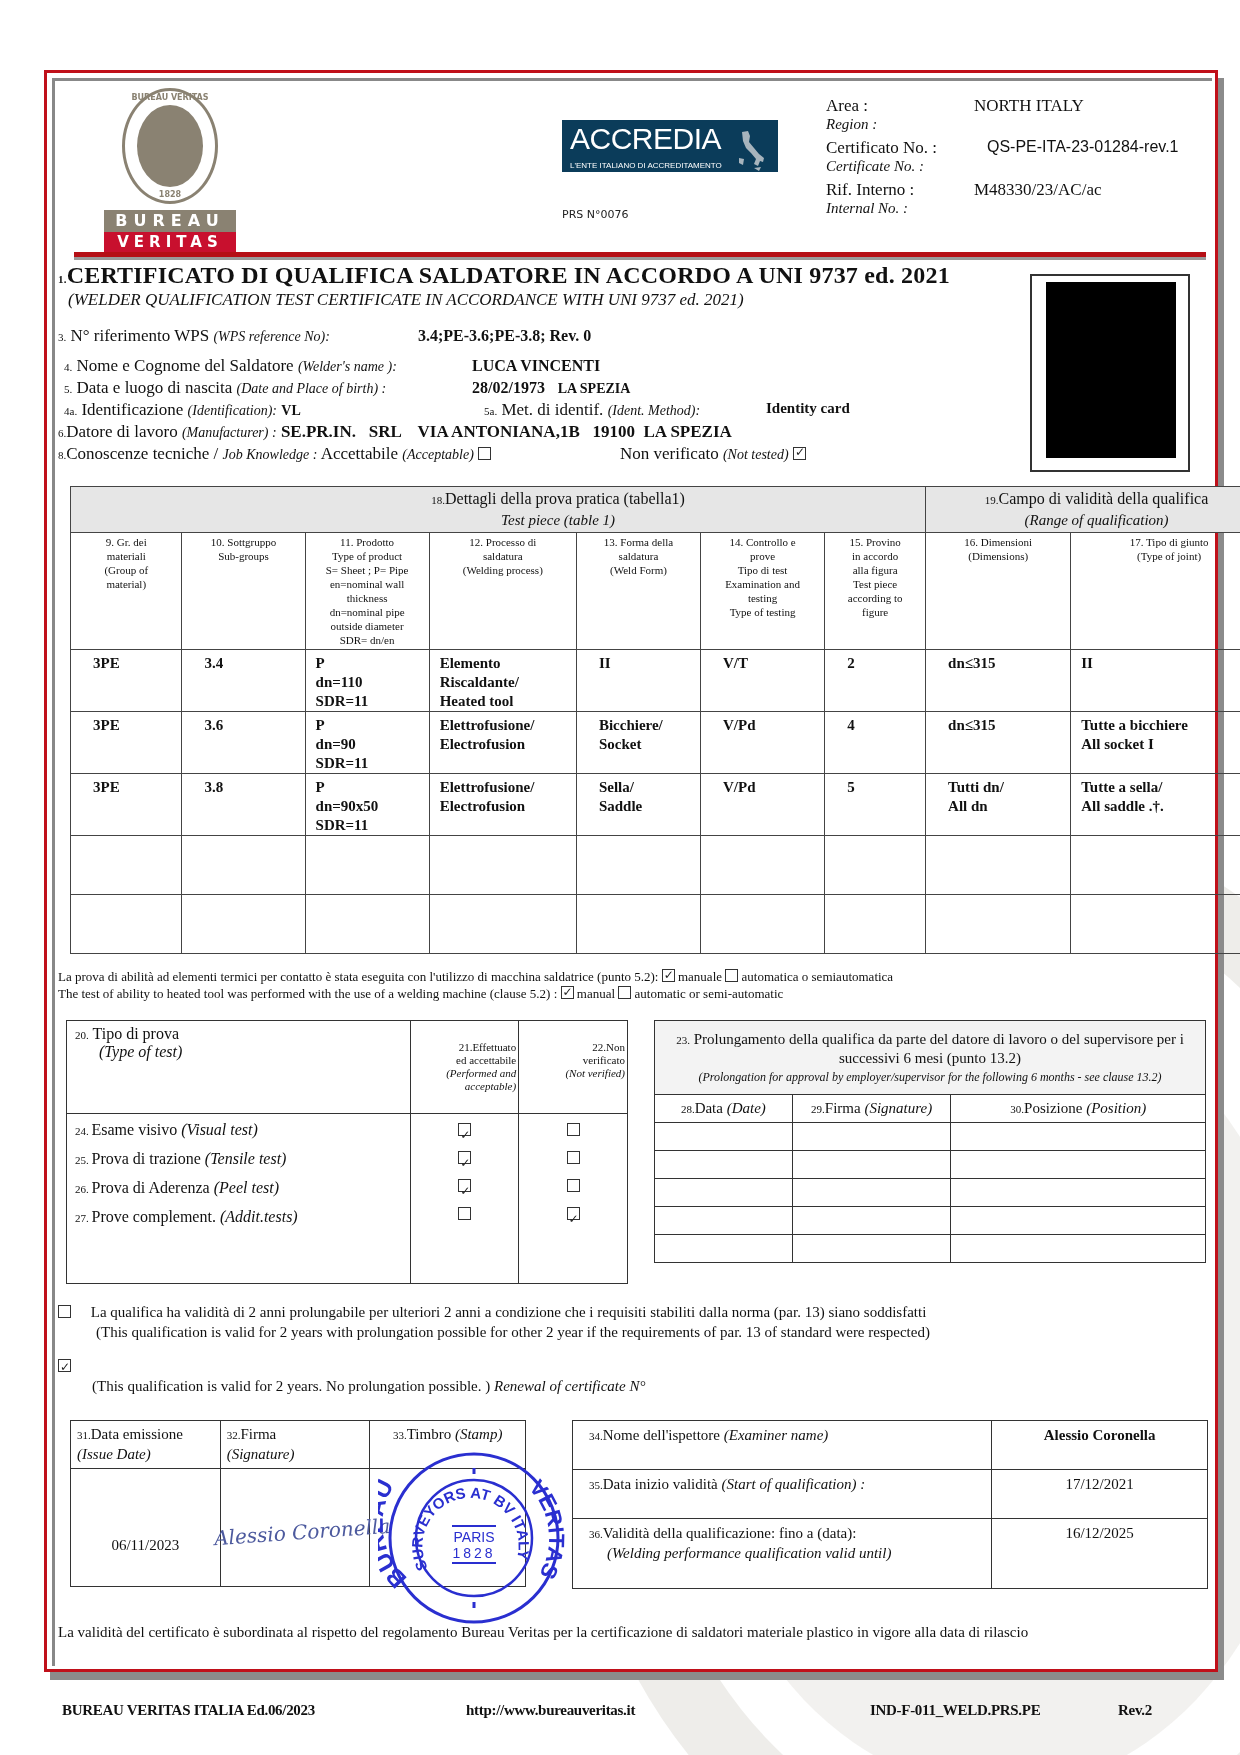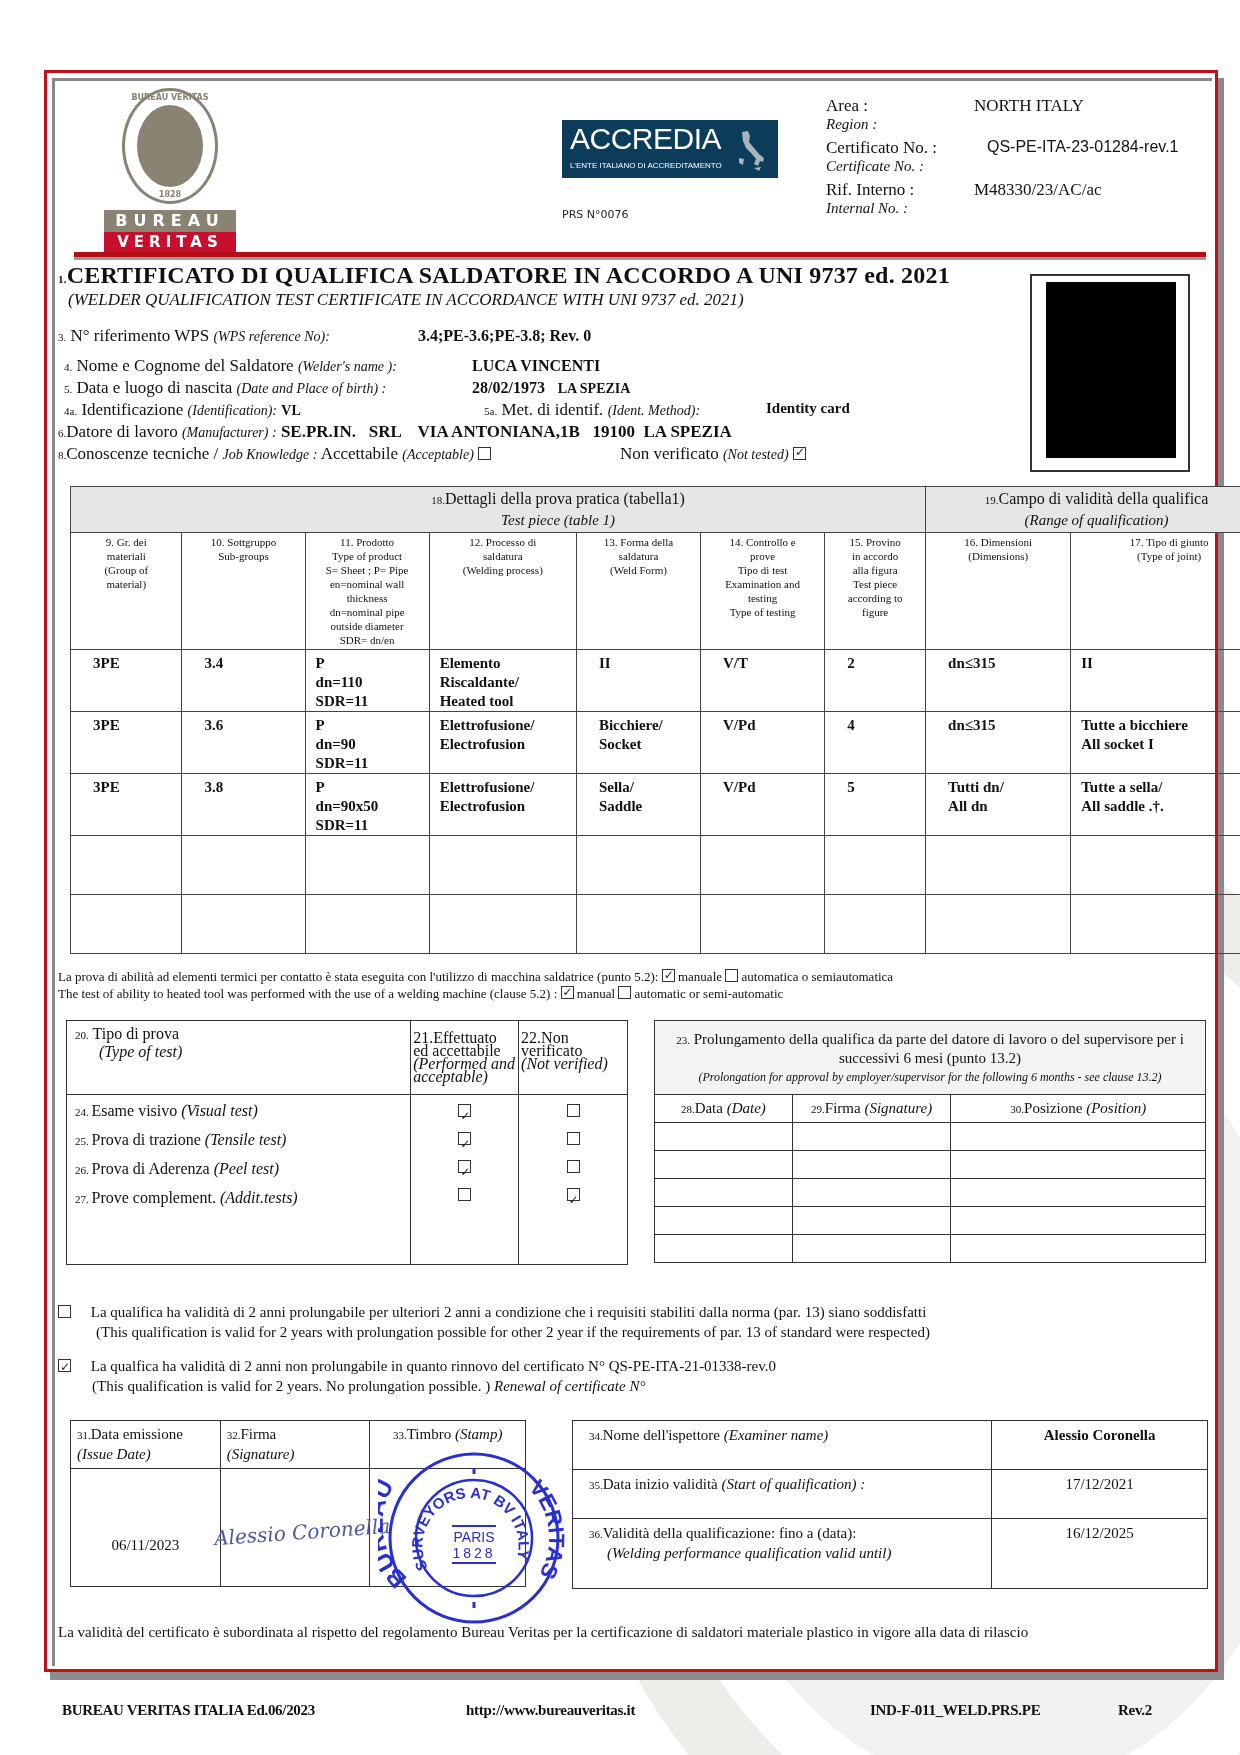--- a/index.html
+++ b/index.html
@@ -21,21 +21,21 @@
   
   .bv-logo { position: absolute; left: 104px; top: 88px; width: 132px; height: 164px; }
   .bv-oval { position: absolute; left: 18px; top: 0; width: 96px; height: 116px; border-radius: 48px/58px; border: 3px solid #8a8272; background: #fff; }
   .bv-oval-inner { position: absolute; left: 12px; top: 14px; width: 66px; height: 82px; border-radius: 33px/41px; background: #8a8272; }
   .bv-oval-text { position: absolute; left: 0; width: 90px; text-align: center; font-family: "DejaVu Sans", sans-serif; font-size: 8px; color: #8a8272; font-weight: bold; }
   .bv-word1 { position: absolute; left: 0; top: 122px; width: 132px; height: 22px; background: #8a8272; color: #fff; text-align: center;
     font-family: "DejaVu Sans", sans-serif; font-size: 16px; letter-spacing: 6px; font-weight: bold; line-height: 22px; }
   .bv-word2 { position: absolute; left: 0; top: 144px; width: 132px; height: 20px; background: #c8102e; color: #fff; text-align: center;
     font-family: "DejaVu Sans", sans-serif; font-size: 15px; letter-spacing: 5px; font-weight: bold; line-height: 20px; }
 
-  .accredia { position: absolute; left: 562px; top: 120px; width: 216px; height: 58px; background: #0b3c5a; color: #fff; padding-left: 15px; }
+  .accredia { position: absolute; left: 562px; top: 120px; width: 216px; height: 52px; background: #0b3c5a; color: #fff; padding-left: 15px; }
   .accredia-title { position: absolute; left: 8px; top: 2px; font-family: "Liberation Sans", sans-serif; font-size: 30px; letter-spacing: -0.5px; }
   .accredia-sub { position: absolute; left: 8px; top: 41px; font-family: "Liberation Sans", sans-serif; font-size: 8px; }
   .accredia-italy { position: absolute; left: 172px; top: 8px; width: 36px; height: 46px; color: #a7b4bd; font-size: 34px; line-height: 46px; text-align: center; }
   .prs { position: absolute; left: 562px; top: 208px; font-family: "DejaVu Sans", sans-serif; font-size: 11px; color: #222; }
 
   .info { position: absolute; left: 826px; top: 96px; font-size: 17px; }
   .info .row { position: absolute; white-space: nowrap; }
   .info .sub { font-style: italic; font-size: 15px; }
   .info .val-sans { font-family: "Liberation Sans", sans-serif; font-size: 16px; }
 
@@ -61,21 +61,21 @@
   .t1 .hdr { background: #e6e6e6; font-weight: normal; font-size: 16px; height: 42px; }
   .t1 .colh { text-align: center; font-weight: normal; font-size: 11px; line-height: 14px; padding: 2px 2px; height: 114px; }
   .t1 .dr td { height: 59px; font-weight: bold; font-size: 15px; line-height: 19px; padding: 4px 0 0 22px; }
   .t1 .er td { height: 59px; }
 
   .ability { position: absolute; left: 58px; top: 968px; font-size: 13px; line-height: 17px; white-space: nowrap; }
 
   .t2 { position: absolute; left: 66px; top: 1020px; width: 562px; }
   .t2 td { border: 1.5px solid #333; vertical-align: top; font-size: 16px; }
   .t2 .h1 { height: 74px; padding: 4px 8px; }
-  .t2 .h2 { text-align: left; font-size: 16px; line-height: 13px; padding: 10px 2px; }
+  .t2 .h2 { text-align: right; font-size: 11px; line-height: 13px; padding: 20px 2px; }
   .t2 .body-lbl { padding: 2px 8px; line-height: 28px; height: 170px; }
   .t2 .body-cb { text-align: center; line-height: 28px; padding-top: 2px; }
 
   .t3 { position: absolute; left: 654px; top: 1020px; width: 552px; }
   .t3 td { border: 1.5px solid #333; font-size: 15px; }
   .t3 .h { text-align: center; height: 74px; padding: 2px 6px; background: #f3f3f3; line-height: 18px; }
   .t3 .h i { font-size: 12px; line-height: 15px; }
   .t3 .sh { text-align: center; height: 28px; }
   .t3 .er td { height: 28px; }
 
@@ -464,21 +464,21 @@
       </tbody>
   </table>
 
   <div class="validity" style="top:1302px;">
     <span class="cb" id="val-cb1"></span>
     <span style="padding-left:16px">La qualifica ha validità di 2 anni prolungabile per ulteriori 2 anni  a condizione che i requisiti stabiliti dalla norma (par. 13)  siano soddisfatti</span><br>
     <span style="padding-left:38px">(This qualification is valid for 2 years with prolungation possible for other 2 year if the requirements of par. 13 of standard were respected)</span>
   </div>
   <div class="validity" style="top:1356px;">
     <span class="cb checked" id="val-cb2"></span>
-    <span style="padding-left:16px">La qualfica ha validità di 2 anni non prolungabile in quanto rinnovo del certificato N° QS-PE-ITA-21-01338-rev.0</span><br>
+    <br>
     <span style="padding-left:34px">(This qualification is valid for 2 years. No prolungation possible. )</span>
     <i>Renewal of certificate N°</i>
   </div>
 
   <table class="t4">
     <colgroup>
         <col style="width:150px">
         <col style="width:150px">
         <col style="width:156px">
       </colgroup>

